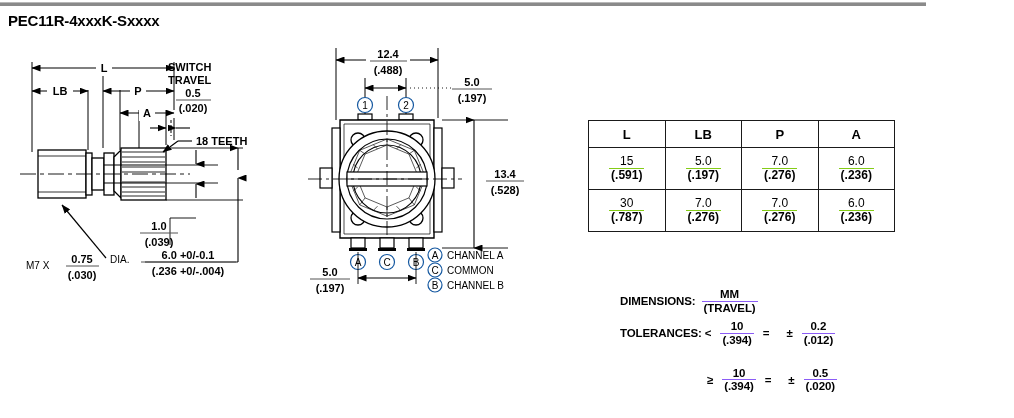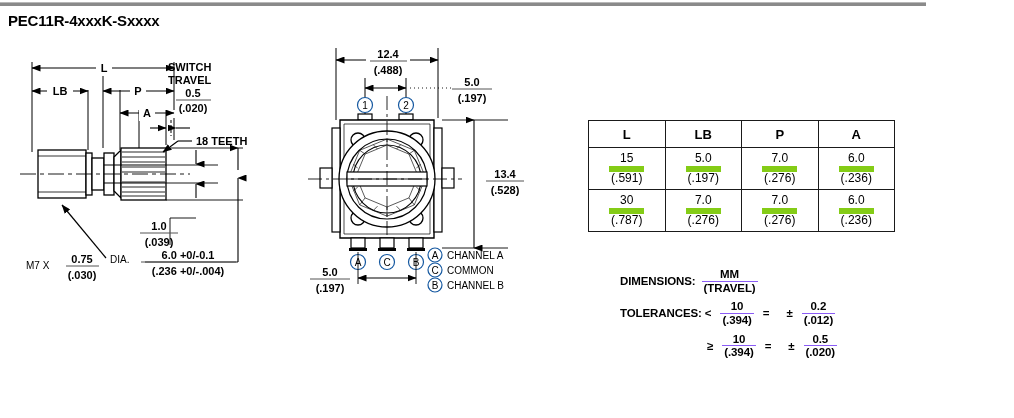--- a/index.html
+++ b/index.html
@@ -74,41 +74,43 @@
   #spec-table td {
     height: 41px;
   }
   .frac {
     display: inline-block;
     text-align: center;
     line-height: 1.12;
   }
   .frac .num {
     display: block;
-    border-bottom: 6px solid #84cc16;
+    border-bottom: 1px solid #84cc16;
     padding: 0 6px 0px 6px;
   }
   .frac .den {
     display: block;
     padding: 0 2px;
+    font-weight: bold;
   }
 
   
   #notes {
     position: absolute;
     left: 620px;
     top: 268px;
     font-size: 11.5px;
     font-weight: bold;
     letter-spacing: -0.1px;
   }
   .note-row {
     display: flex;
     align-items: center;
     margin-bottom: 6px;
+    margin-top: 20px;
   }
   .note-label {
     white-space: nowrap;
   }
   .note-frac {
     display: inline-block;
     text-align: center;
     line-height: 1.1;
     margin: 0 6px;
     font-weight: bold;

